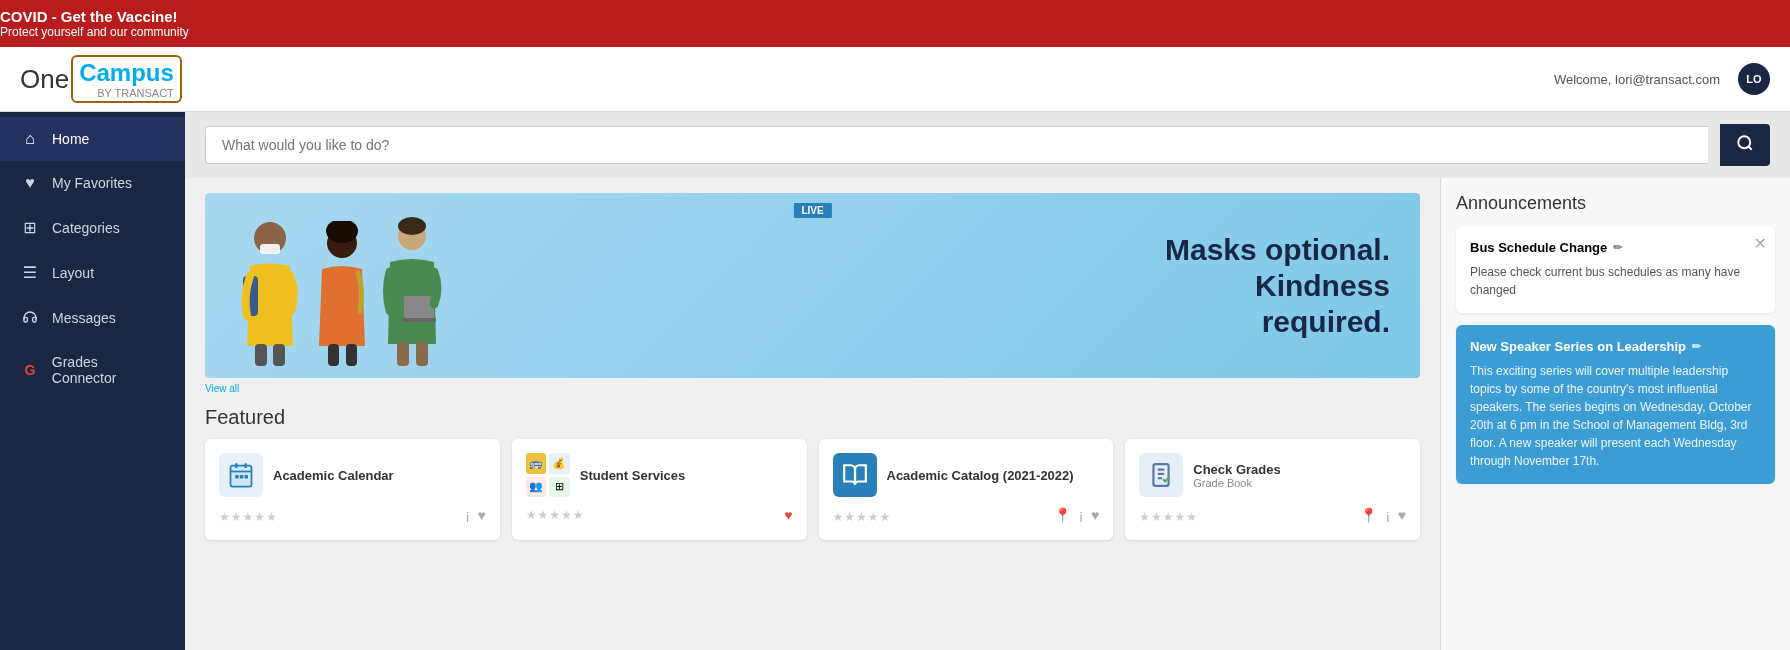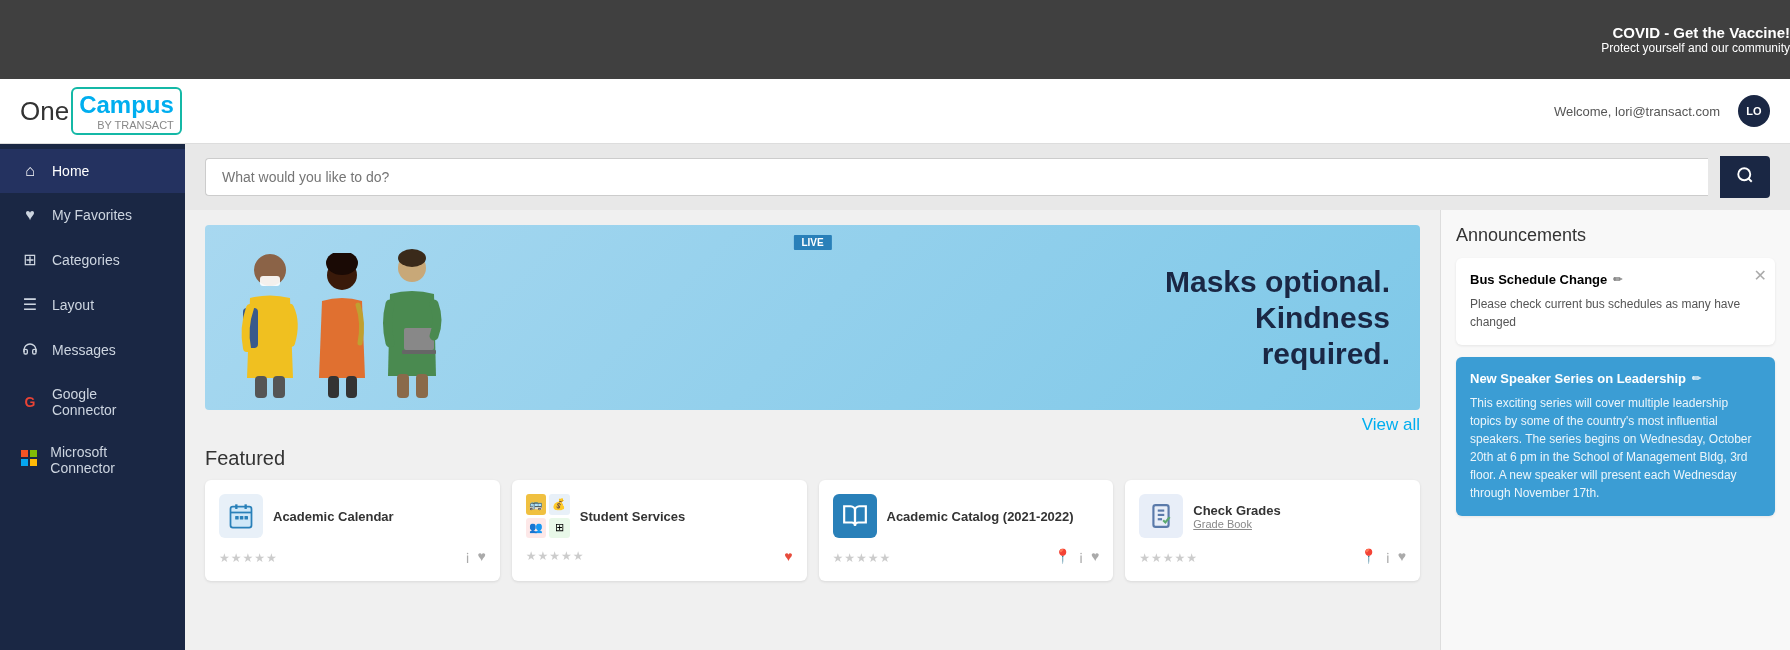--- a/index.html
+++ b/index.html
@@ -1,40 +1,40 @@
 <!DOCTYPE html>
 <html><head>
   <meta charset="utf-8">
   <style>
     * { box-sizing: border-box; margin: 0; padding: 0; }
     body { font-family: 'Segoe UI', Arial, sans-serif; background: #f0f0f0; overflow-x: hidden; }
 
     
     .top-banner {
-      background: #404040;
+      background: #b91c1c;
       color: white;
-      text-align: right;
-      padding: 24px 0;
+      text-align: left;
+      padding: 8px 0;
     }
     .top-banner .banner-title { font-weight: bold; font-size: 15px; }
     .top-banner .banner-sub { font-size: 12px; }
 
     
     .header {
       background: white;
       display: flex;
       align-items: center;
       justify-content: space-between;
       padding: 8px 20px;
       border-bottom: 1px solid #ddd;
     }
     .logo { display: flex; align-items: center; }
     .logo-bubble {
       display: inline-block;
-      border: 2px solid #14b8a6;
+      border: 2px solid #a16207;
       border-radius: 6px;
       padding: 2px 6px;
       margin-left: 2px;
     }
     .logo-by { font-size: 11px; color: #888; display: block; text-align: right; }
     .header-right { display: flex; align-items: center; gap: 18px; font-size: 13px; color: #555; }
     .avatar-circle {
       width: 32px; height: 32px; background: #1a2744; border-radius: 50%;
       display: flex; align-items: center; justify-content: center;
       color: white; font-size: 11px; font-weight: bold;
@@ -127,21 +127,21 @@
       text-align: right;
       flex: 1;
     }
     .hero-figures {
       display: flex;
       align-items: flex-end;
       gap: 5px;
       height: 160px;
     }
 
-    .view-all { text-align: right; color: #00aeef; font-size: 17px; cursor: pointer; margin-top: 4px; }
+    .view-all { color: #00aeef; font-size: 10px; cursor: pointer; margin-top: 4px; }
 
     
     .featured-title { font-size: 20px; color: #333; margin: 12px 0 10px; }
     .featured-grid { display: flex; gap: 12px; }
     .featured-card {
       background: white;
       border-radius: 6px;
       padding: 14px;
       flex: 1;
       min-width: 0;
@@ -150,21 +150,21 @@
     .card-top { display: flex; align-items: center; gap: 10px; margin-bottom: 10px; }
     .card-icon {
       width: 44px; height: 44px;
       border-radius: 6px;
       display: flex; align-items: center; justify-content: center;
       font-size: 22px;
       flex-shrink: 0;
     }
     .card-icon.blue { background: #2980b9; color: white; }
     .card-name { font-size: 13px; font-weight: 600; color: #333; }
-    .card-sub { font-size: 11px; color: #888; text-decoration: underline; }
+    .card-sub { font-size: 11px; color: #888; }
     .card-bottom { display: flex; align-items: center; justify-content: space-between; }
     .stars { color: #ccc; font-size: 12px; letter-spacing: 1px; }
     .card-actions { display: flex; gap: 8px; color: #aaa; font-size: 14px; }
     .heart-red { color: #e74c3c; }
 
     
     .right-panel {
       width: 350px;
       background: #f8f8f8;
       border-left: 1px solid #ddd;
@@ -241,32 +241,21 @@
         <svg width="16" height="16" viewBox="0 0 24 24" fill="none" stroke="currentColor" stroke-width="2">
           <path d="M3 18v-3a9 9 0 0 1 18 0v3"></path>
           <path d="M21 19a2 2 0 0 1-2 2h-1a2 2 0 0 1-2-2v-3a2 2 0 0 1 2-2h3z"></path>
           <path d="M3 19a2 2 0 0 0 2 2h1a2 2 0 0 0 2-2v-3a2 2 0 0 0-2-2H3z"></path>
         </svg>
       </span>
       <span>Messages</span>
     </div>
     <div class="sidebar-item">
       <span class="sidebar-icon" style="font-size:14px; font-weight:bold; color:#ea4335;">G</span>
-      <span>Google Connector</span>
-    </div>
-    <div class="sidebar-item">
-      <span class="sidebar-icon">
-        <svg width="16" height="16" viewBox="0 0 16 16">
-          <rect x="0" y="0" width="7" height="7" fill="#f35325"></rect>
-          <rect x="9" y="0" width="7" height="7" fill="#81bc06"></rect>
-          <rect x="0" y="9" width="7" height="7" fill="#05a6f0"></rect>
-          <rect x="9" y="9" width="7" height="7" fill="#ffba08"></rect>
-        </svg>
-      </span>
-      <span>Microsoft Connector</span>
+      <span>Grades Connector</span>
     </div>
   </div>
 
   <div class="content">
 
     <div class="search-area">
       <input class="search-input" type="text" placeholder="What would you like to do?" style="">
       <button class="search-btn">
         <svg width="18" height="18" viewBox="0 0 24 24" fill="none" stroke="white" stroke-width="2.5">
           <circle cx="11" cy="11" r="8"></circle>

